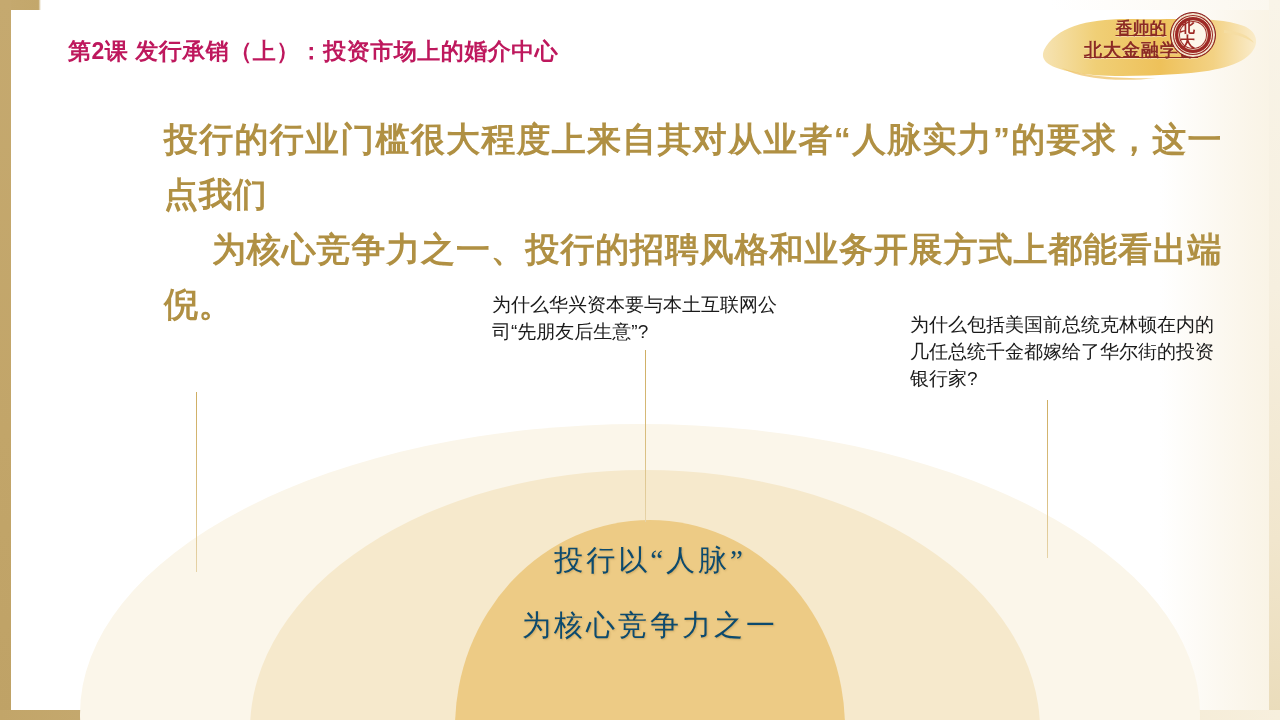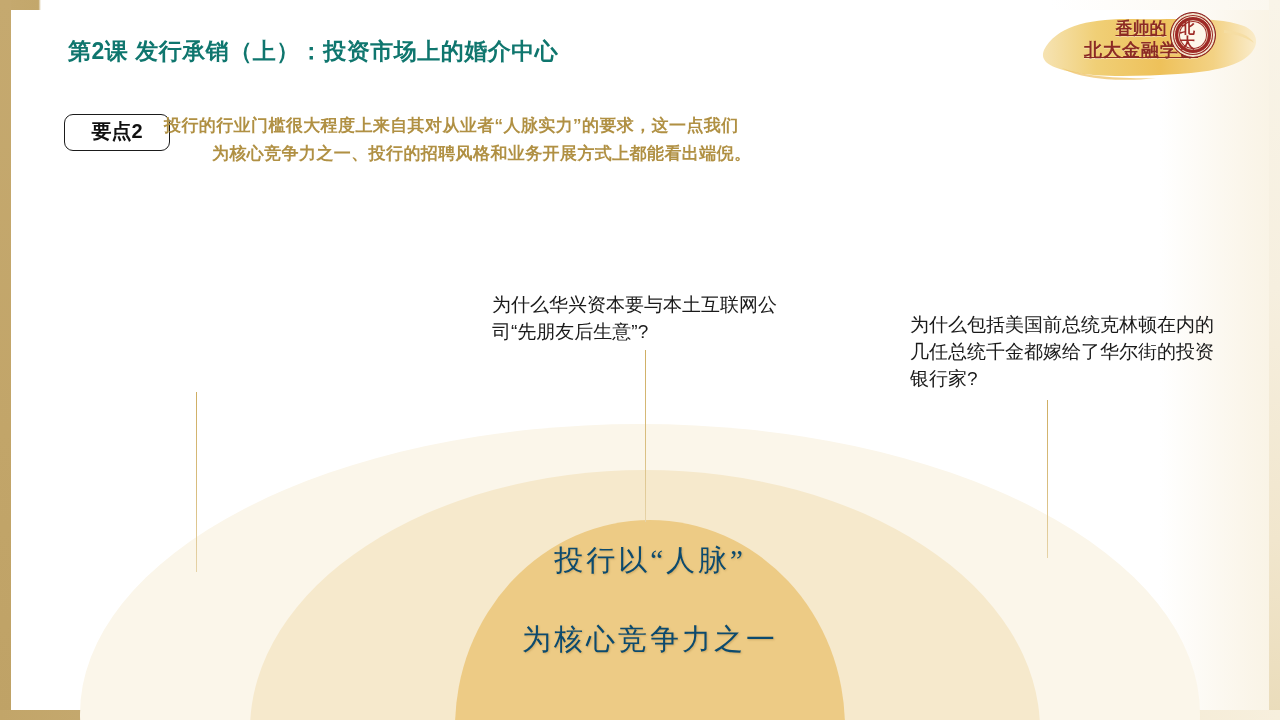--- a/index.html
+++ b/index.html
@@ -40,21 +40,21 @@
     background: linear-gradient(90deg, rgba(250,245,233,0) 0%, rgba(250,244,231,0.85) 70%, rgba(249,243,228,1) 100%);
     z-index: 0;
   }
 
   
   .title {
     position: absolute;
     left: 68px; top: 36px;
     font-size: 23px;
     font-weight: bold;
-    color: #0f766e;
+    color: #be185d;
     letter-spacing: 0.5px;
     white-space: nowrap;
     z-index: 5;
     text-align: center;
   }
 
   
   .logo {
     position: absolute;
     right: 14px; top: 4px;
@@ -90,21 +90,21 @@
   }
   .seal-inner {
     position: absolute; left: 50%; top: 50%;
     transform: translate(-50%,-50%);
     width: 26px; height: 26px;
     border-radius: 50%;
     background: #fdf6ea;
     display: flex; align-items: center; justify-content: center;
   }
   .seal-glyph {
-    font-family: Liberation Sans, sans-serif;
+    font-family: Liberation Serif, serif;
     font-size: 15px; font-weight: bold; color: #9e2a26;
     line-height: 1;
   }
   .seal-ring-text {
     position: absolute; left: 0; top: 0; width: 100%; height: 100%;
   }
 
   
   .badge {
     position: absolute;
@@ -117,21 +117,21 @@
     font-weight: bold;
     color: #111111;
     text-align: center;
     background: #ffffff;
     z-index: 5;
   }
   .heading {
     position: absolute;
     left: 164px; top: 112px;
     width: 1058px;
-    font-size: 17px;
+    font-size: 34px;
     font-weight: bold;
     color: #b09043;
     line-height: 1.62;
     letter-spacing: 0.4px;
     text-align: justify;
     z-index: 5;
   }
   .heading .l2 { display: block; text-indent: 48px; }
 
   
@@ -185,21 +185,21 @@
     width: 390px;
     text-align: center;
     color: #0c4a6e;
     font-family: "Liberation Serif", "DejaVu Serif", serif;
     font-size: 29px;
     line-height: 1.2;
     letter-spacing: 3px;
     text-shadow: 1px 1px 2px rgba(150,110,40,0.35);
     z-index: 7;
   }
-  .center-text .cl2 { display: block; margin-top: 47px; font-family: Liberation Mono, monospace; }
+  .center-text .cl2 { display: block; margin-top: 30px; }
 </style>
 </head>
 <body>
 
 <div id="slide">
 
   <div class="paper-wash"></div>
 
   <div class="frame-edge frame-topstrip"></div>
   <div class="frame-edge frame-left"></div>
@@ -232,21 +232,20 @@
       <svg class="seal-ring-text" viewBox="0 0 44 44">
         <circle cx="22" cy="22" r="18.5" fill="none" stroke="#f3e6cf" stroke-width="1"></circle>
         <circle cx="22" cy="22" r="14.5" fill="none" stroke="#f3e6cf" stroke-width="0.8"></circle>
       </svg>
       <div class="seal-inner">
         <span class="seal-glyph">北大</span>
       </div>
     </div>
   </div>
 
-  <div class="badge">要点2</div>
 
   <div class="heading">
     <span>投行的行业门槛很大程度上来自其对从业者“人脉实力”的要求，这一点我们</span>
     <span class="l2">为核心竞争力之一、投行的招聘风格和业务开展方式上都能看出端倪。</span>
   </div>
 
   <div class="ellipse e-outer"></div>
   <div class="ellipse e-mid"></div>
   <div class="ellipse e-inner"></div>
 

